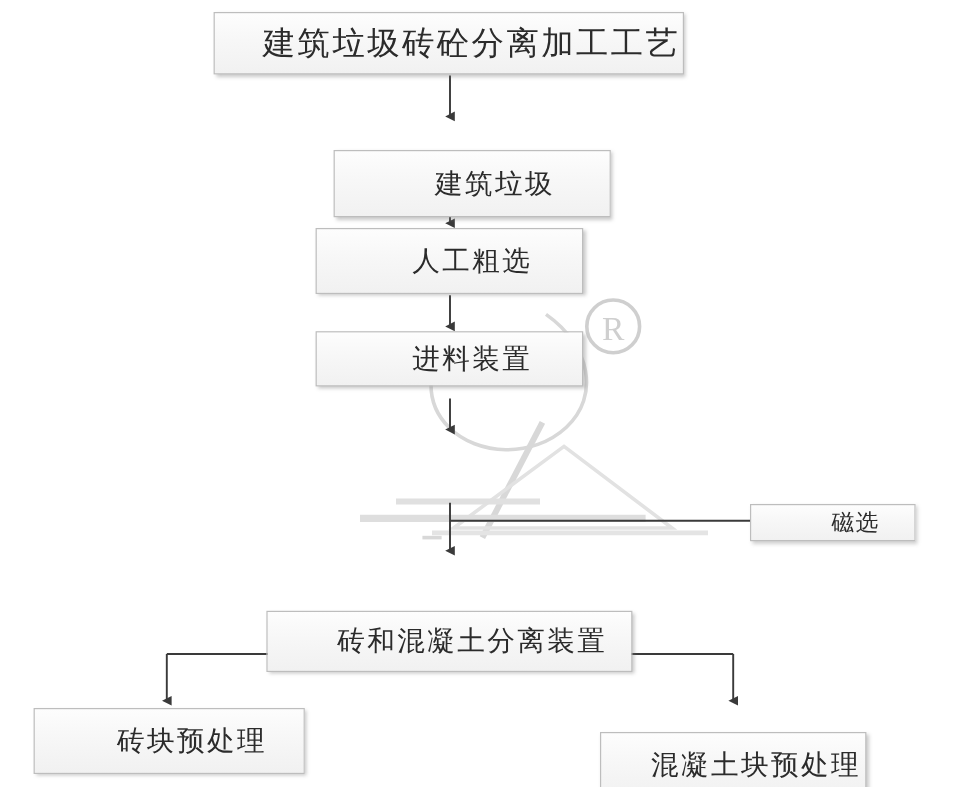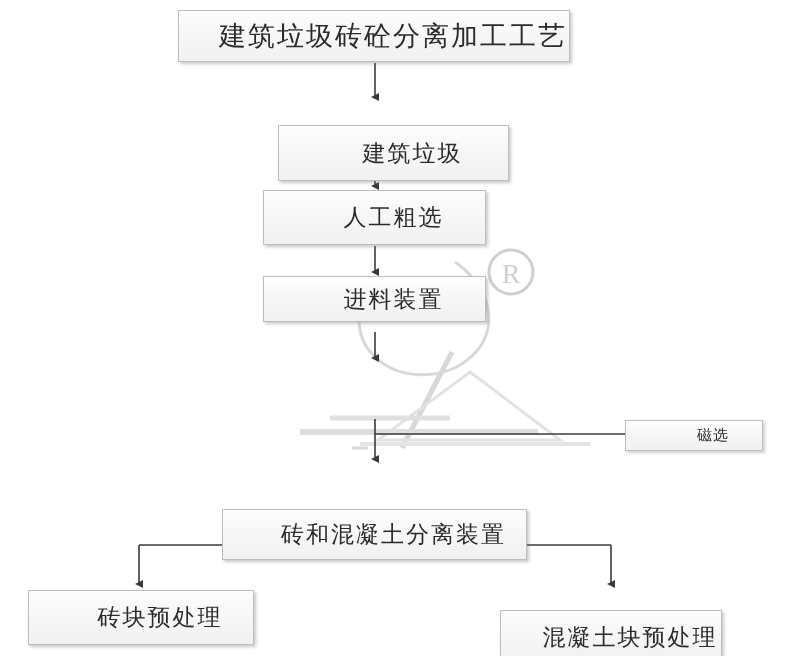--- a/index.html
+++ b/index.html
@@ -47,21 +47,21 @@
     align-items: center;
     justify-content: center;
     z-index: 2;
     color: #2b2b2b;
     letter-spacing: 2px;
     white-space: nowrap;
     padding-left: 38px;
   }
   .node-title   { font-size: 27px; }
   .node-main    { font-size: 23px; }
-  .node-small   { font-size: 15px; letter-spacing: 1px; }
+  .node-small   { font-size: 19px; letter-spacing: 1px; }
   .node-bottom  { font-size: 23px; }
 </style>
 </head>
 <body>
 
 <div id="canvas">
 
   <svg class="watermark" viewBox="0 0 800 656" xmlns="http://www.w3.org/2000/svg">
     <g stroke="#d8d8d8" fill="none" stroke-width="3">
       <path d="M455,262 C492,288 500,330 472,356 C444,382 398,380 374,356

